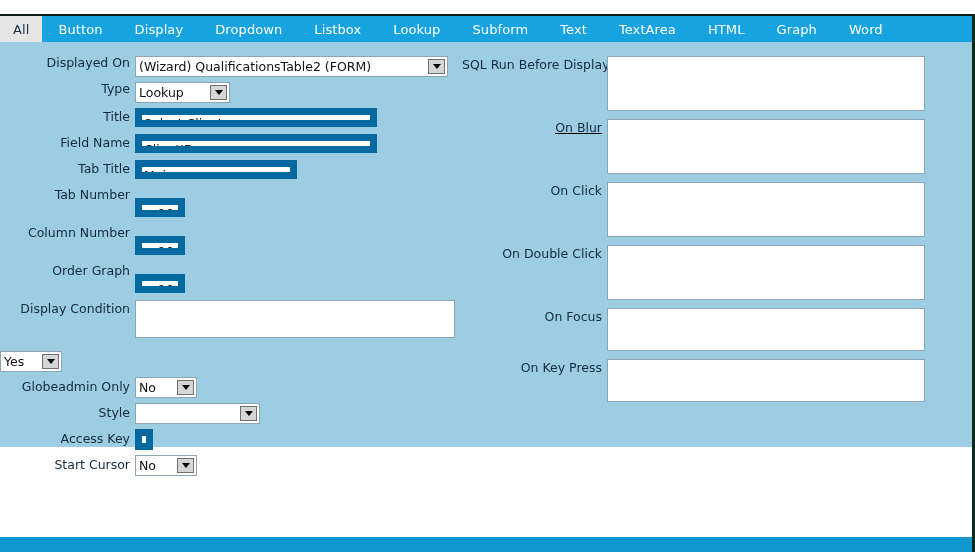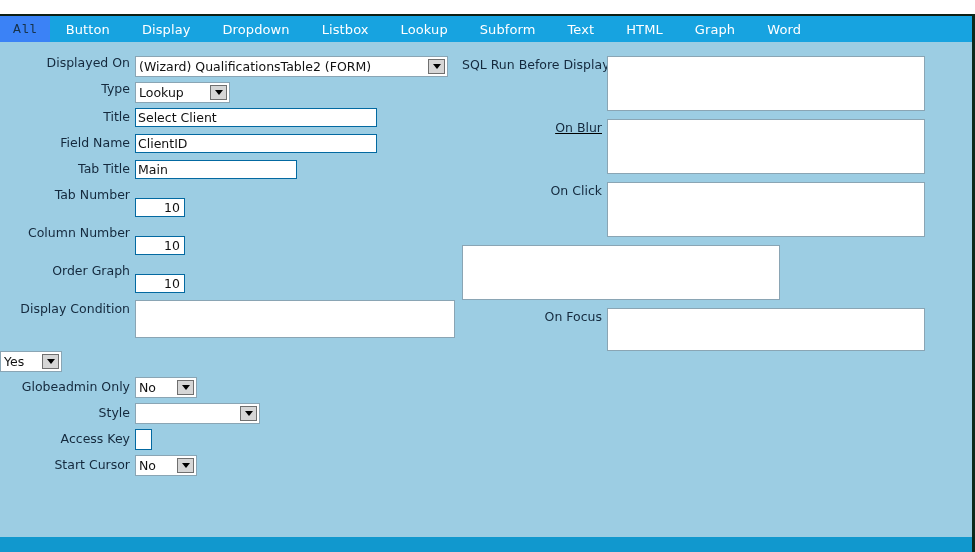--- a/index.html
+++ b/index.html
@@ -62,31 +62,30 @@
     justify-content: center;
     color: #ffffff;
     font-size: 13px;
     padding: 0 16px;
     white-space: nowrap;
     box-sizing: border-box;
     cursor: pointer;
     letter-spacing: 0.1px;
   }
   .tab.active {
-    background: #3b82f6;
+    background: #e5e5e5;
     color: #17324a;
     padding: 0 13px;
-    font-family: Liberation Mono, monospace;
   }
 
   
   .panel {
     position: absolute;
     left: 0; top: 42px;
-    width: 972px; height: 495px;
+    width: 972px; height: 405px;
     background: #9ccde3;
     box-sizing: border-box;
   }
 
   
   .bottom-bar {
     position: absolute;
     left: 0; top: 537px;
     width: 972px; height: 15px;
     background: #1198ce;
@@ -118,21 +117,21 @@
     line-height: 14px;
     white-space: nowrap;
     box-sizing: border-box;
   }
   .col-left .lbl  { width: 135px; }
   .col-right .lbl { width: 145px; }
 
   
   .ti {
     background: #ffffff;
-    border: 1px solid #0369a1;
+    border: 7px solid #0369a1;
     box-sizing: border-box;
     height: 19px;
     font-family: "DejaVu Sans", sans-serif;
     font-size: 12.5px;
     color: #111111;
     line-height: 17px;
     padding: 0 2px;
     overflow: hidden;
     white-space: nowrap;
   }
@@ -228,20 +227,23 @@
     <div class="tab">
         <span>Lookup</span>
       </div>
     <div class="tab">
         <span>Subform</span>
       </div>
     <div class="tab">
         <span>Text</span>
       </div>
     <div class="tab">
+        <span>TextArea</span>
+      </div>
+    <div class="tab">
         <span>HTML</span>
       </div>
     <div class="tab">
         <span>Graph</span>
       </div>
     <div class="tab">
         <span>Word</span>
       </div>
   </div>
 
@@ -361,28 +363,33 @@
         <div class="lbl" style="padding-top:2px;">On Blur</div>
         <div class="ta w-evt"></div>
       </div>
 
       <div class="row" style="margin-bottom:8px;">
         <div class="lbl" style="padding-top:2px;">On Click</div>
         <div class="ta w-evt"></div>
       </div>
 
       <div class="row" style="margin-bottom:8px;">
+        <div class="lbl" style="padding-top:2px;">On Double Click</div>
         <div class="ta w-evt"></div>
       </div>
 
       <div class="row" style="margin-bottom:8px;">
         <div class="lbl" style="padding-top:2px;">On Focus</div>
         <div class="ta w-evt-sm"></div>
       </div>
 
+      <div class="row" style="margin-bottom:8px;">
+        <div class="lbl" style="padding-top:2px;">On Key Press</div>
+        <div class="ta w-evt-sm"></div>
+      </div>
 
     </div>
 
   </div>
 
   <div class="bottom-bar"></div>
   <div class="right-border"></div>
 
 </div>
 

